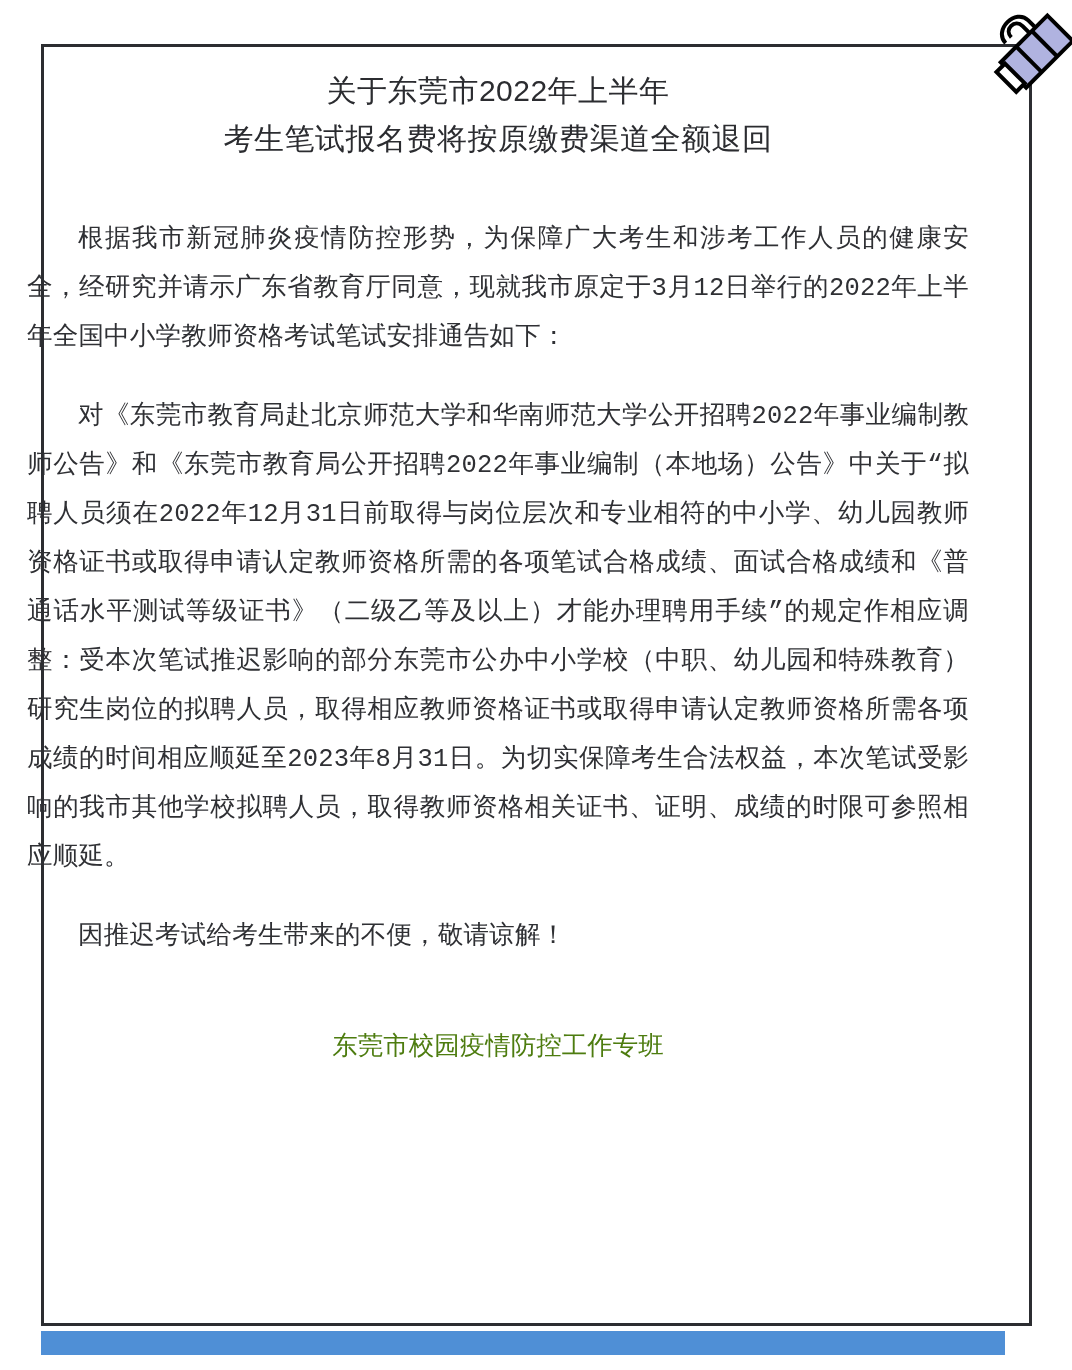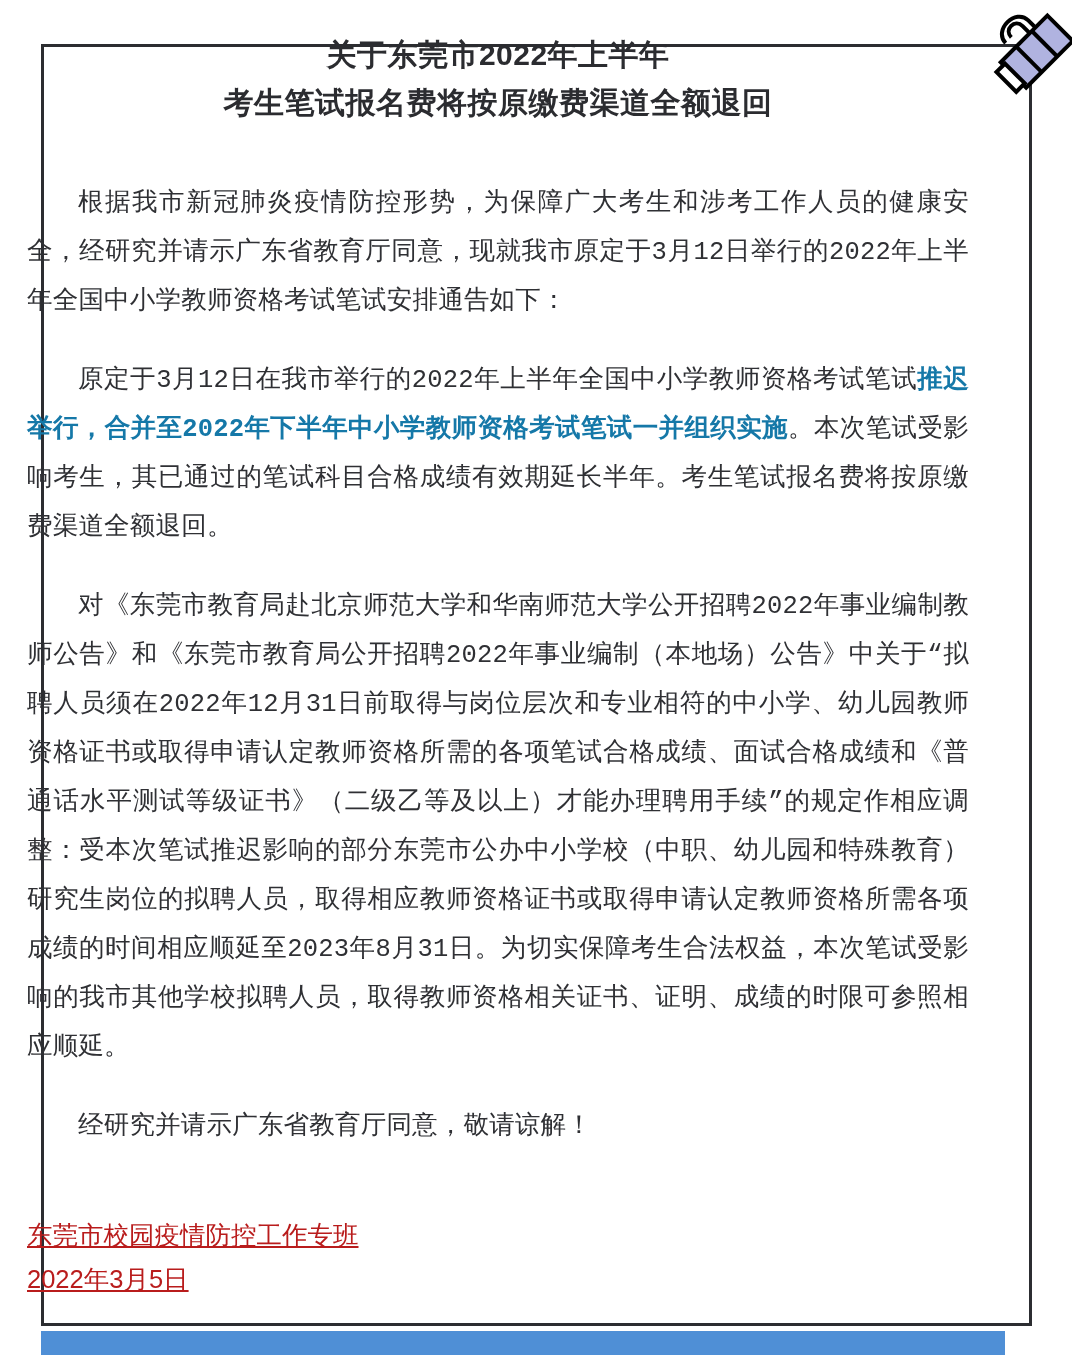--- a/index.html
+++ b/index.html
@@ -51,25 +51,25 @@
   #content {
     position: absolute;
     left: 27px;   
     top: 0;
     width: 942px; 
     height: 100%;
   }
 
   .doc-title {
     margin: 0;
-    padding-top: 31px;
+    padding-top: 67px;
     text-align: center;
     color: #2b2c30;
     font-size: 30px;
-    font-weight: bold;
+    font-weight: normal;
     line-height: 48px;
     letter-spacing: 0.5px;
   }
   .doc-title .title-line {
     display: block;
     white-space: nowrap;
   }
 
   .body-block {
     margin-top: 52px;
@@ -88,25 +88,24 @@
   }
   p.para:last-of-type { margin-bottom: 0; }
 
   .hl-blue {
     color: #1578a8;
     font-weight: bold;
   }
 
   .signature {
     margin-top: 62px;
-    text-align: left;
-    color: #b91c1c;
+    text-align: center;
+    color: #4d7c0f;
     font-size: 25.5px;
     line-height: 44px;
-    text-decoration: underline;
   }
   .signature .sig-line { display: block; }
 </style>
 </head>
 <body>
 
 <div id="page-frame"></div>
 
 <div id="accent-bar"></div>
 
@@ -116,37 +115,33 @@
     <span class="title-line">关于东莞市2022年上半年</span>
     <span class="title-line">考生笔试报名费将按原缴费渠道全额退回</span>
   </h1>
 
   <div class="body-block">
 
     <p class="para">
       <span>根据我市新冠肺炎疫情防控形势，为保障广大考生和涉考工作人员的健康安全，经研究并请示广东省教育厅同意，现就我市原定于3月12日举行的2022年上半年全国中小学教师资格考试笔试安排通告如下：</span>
     </p>
 
-    <p class="para">
-      <span>原定于3月12日在我市举行的2022年上半年全国中小学教师资格考试笔试</span><span class="hl-blue">推迟举行，合并至2022年下半年中小学教师资格考试笔试一并组织实施</span><span>。本次笔试受影响考生，其已通过的笔试科目合格成绩有效期延长半年。考生笔试报名费将按原缴费渠道全额退回。</span>
-    </p>
 
     <p class="para">
       <span>对《东莞市教育局赴北京师范大学和华南师范大学公开招聘2022年事业编制教师公告》和《东莞市教育局公开招聘2022年事业编制（本地场）公告》中关于“拟聘人员须在2022年12月31日前取得与岗位层次和专业相符的中小学、幼儿园教师资格证书或取得申请认定教师资格所需的各项笔试合格成绩、面试合格成绩和《普通话水平测试等级证书》（二级乙等及以上）才能办理聘用手续”的规定作相应调整：受本次笔试推迟影响的部分东莞市公办中小学校（中职、幼儿园和特殊教育）研究生岗位的拟聘人员，取得相应教师资格证书或取得申请认定教师资格所需各项成绩的时间相应顺延至2023年8月31日。为切实保障考生合法权益，本次笔试受影响的我市其他学校拟聘人员，取得教师资格相关证书、证明、成绩的时限可参照相应顺延。</span>
     </p>
 
     <p class="para">
-      <span>经研究并请示广东省教育厅同意，敬请谅解！</span>
+      <span>因推迟考试给考生带来的不便，敬请谅解！</span>
     </p>
 
   </div>
 
   <div class="signature">
     <span class="sig-line">东莞市校园疫情防控工作专班</span>
-    <span class="sig-line">2022年3月5日</span>
   </div>
 
 </div>
 
 <svg id="clip-decoration" viewBox="0 0 86 104" xmlns="http://www.w3.org/2000/svg">
   <g transform="rotate(-45 43 44)">
 
     <path d="M30 24 C30 6, 62 6, 62 24 L62 40" fill="none" stroke="#000000" stroke-width="4"></path>
     <path d="M38 24 C38 13, 54 13, 54 24 L54 40" fill="none" stroke="#000000" stroke-width="4"></path>
 

